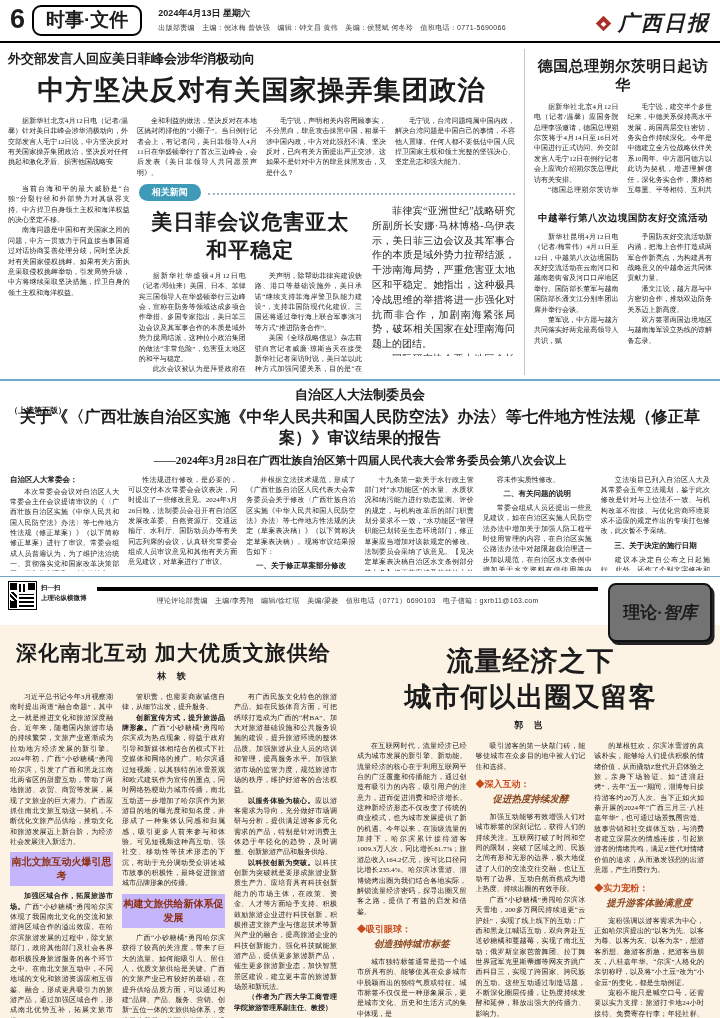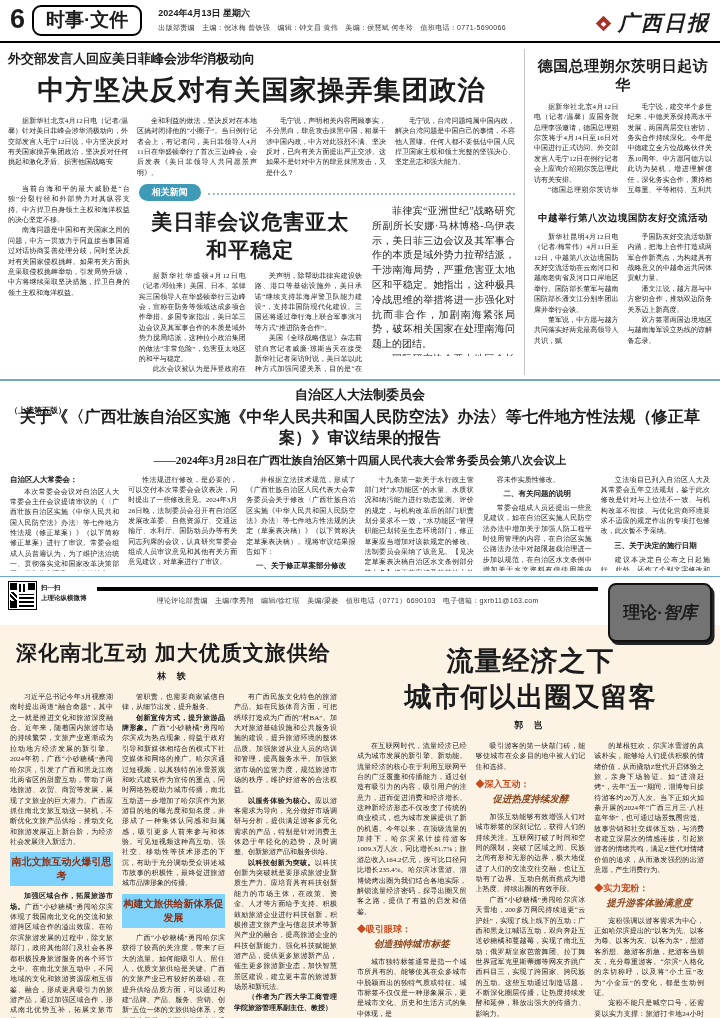--- a/index.html
+++ b/index.html
@@ -79,21 +79,21 @@
   .theory-label .lb{font:bold italic 17px "Liberation Serif",serif;}
   
   .theory{background:#fcf3e5;margin-top:4px;padding:8px 10px 6px;display:flex;gap:14px;height:448px;}
   .t-left{width:48.5%;}
   .t-right{width:51.5%;padding:0 6px;}
   .t-left-head{text-align:center;font:bold 21px "Liberation Sans",sans-serif;letter-spacing:1px;margin:6px 0 3px;}
   .author{text-align:center;font:bold 9px "Liberation Sans",sans-serif;margin:3px 0 9px;letter-spacing:4px;}
   .t-cols-left .col{height:376px;}
   .t-right-head{text-align:center;font:bold 27px "Liberation Sans",sans-serif;line-height:1.35;margin:10px 0 2px;letter-spacing:1px;}
   .t-cols-right .col{height:330px;}
-  .hl-head{background:#7dd3fc;color:#8e2f12;font:bold 10px "Liberation Sans",sans-serif;
+  .hl-head{background:#c4b5fd;color:#8e2f12;font:bold 10px "Liberation Sans",sans-serif;
            text-align:center;padding:3px 0;margin:5px 0;}
   .sub-head{margin:6px 0;}
   .sub-a{color:#c84b1e;font:bold 9px "Liberation Sans",sans-serif;}
   .sub-b{color:#8a4a22;font:bold italic 9.5px "Liberation Serif",serif;text-align:center;margin-top:2px;}
 </style>
 </head>
 <body>
 
 <div class="page">
 
@@ -289,20 +289,20 @@
             </div>
             <p class="para">加强互动能够有效增强人们对城市标签的深刻记忆，获得人们的持续关注。互联网打破了时间和空间的限制，突破了区域之间、民族之间有形和无形的边界，极大地促进了人们的交流交往交融，也让互动有了边界。互动自然而然成为增上热度、持续出圈的有效手段。</p>
             <p class="para">广西“小砂糖橘”勇闯哈尔滨冰天雪地，200多万网民持续追更“云护娃”，实现了线上线下的互动；广西和黑龙江喊话互动，双向奔赴互送砂糖橘和蔓越莓，实现了南北互动；俄罗斯皇家芭蕾舞团、拉丁舞世界冠军克里斯蒂娜等网友齐跳广西科目三，实现了跨国家、跨民族的互动。这些互动通过制造话题，不断深化圈层传播，让热度持续发酵和延伸，释放出强大的传播力、影响力。</p>
           </div>
         <div class="col">
             <p class="para">的草根狂欢，尔滨冰雪游的真诚朴实，能够给人们提供积极的情绪价值，从而撬动Z世代开启体验之旅，亲身下场验证。如“进淄赶烤”，去年“五一”期间，淄博每日接待游客约20万人次。当下正如火如荼开展的2024年“广西三月三·八桂嘉年华”，也可通过场景氛围营造、故事营销和社交媒体互动，与消费者建立深层次的情感连接，引起旅游者的情绪共鸣，满足Z世代对情绪价值的追求，从而激发强烈的出游意愿，产生消费行为。</p>
             <div class="sub-head">
               <div class="sub-a">◆实力宠粉：</div>
               <div class="sub-b">提升游客体验满意度</div>
             </div>
-            <p class="para">宠粉强调以游客需求为中心，正如哈尔滨提出的“以客为先、以客为尊、以客为友、以客为亲”，想游客所想、急游客所急，把游客当朋友，充分尊重游客。“尔滨”人格化的亲切称呼，以及将“小土豆”改为“小金豆”的变化，都是生动例证。</p>
+            <p class="para">宠粉强调以游客需求为中心，正如哈尔滨提出的“以客为先、以客为尊、以客为友、以客为亲”，想游客所想、急游客所急，把游客当朋友，八桂嘉年华。“尔滨”人格化的亲切称呼，以及将“小土豆”改为“小金豆”的变化，都是生动例证。</p>
             <p class="para">宠粉不能只是喊空口号，还需要以实力支撑：旅游打卡地24小时接待、免费寄存行李；年轻社群、夜间经济等时尚元素融入老城区，旧空间里涌现新消费；借助5D、VR等技术赋能，打造沉浸式新场景、新体验；大数据分析、可视化监控、无人机巡航等多措并举，保障游客安全有序出游。赞赞赞、买买买……热情周到的细节服务不仅为城市增添了浓郁的人情味，更产生了巨大的情感价值增值效应，助推流量经济迅猛增长。</p>
           </div>
       </div>
     </div>
   </div>
 
 </div>
 
 </body></html>

